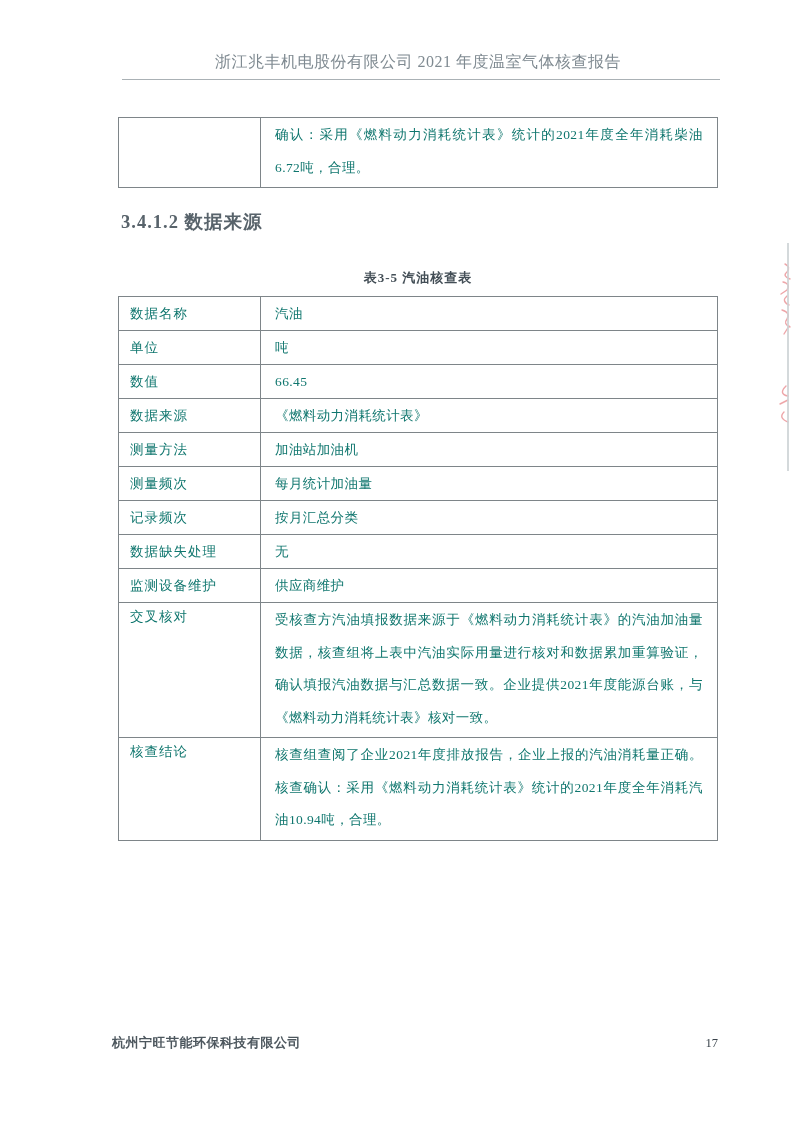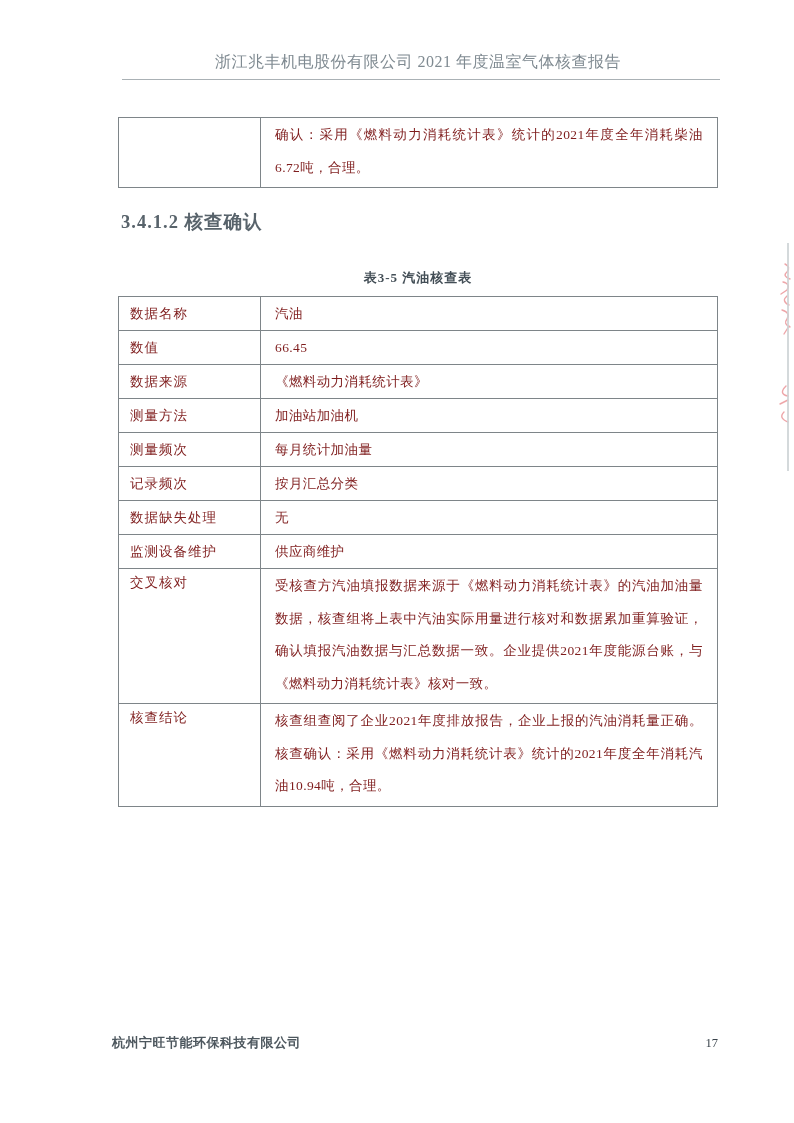--- a/index.html
+++ b/index.html
@@ -18,21 +18,21 @@
     color: #7f8a91;
   }
   .header-rule {
     position: absolute; left: 122px; top: 79px; width: 598px;
     border-top: 1px solid #aab1b5; height: 0;
   }
 
   table { border-collapse: collapse; }
   .doc-table {
     position: absolute; left: 118px; width: 600px;
-    font-size: 13.5px; color: #7f1d1d;
+    font-size: 13.5px; color: #0f766e;
     table-layout: fixed;
   }
   .doc-table td { border: 1px solid #7e8589; }
   .carryover-table { top: 117px; }
   .label-cell {
     width: 130px; padding: 0 0 0 11px; vertical-align: middle;
     letter-spacing: 1px;
   }
   .value-cell {
     padding: 0 14px; line-height: 33px; text-align: justify;
@@ -79,29 +79,33 @@
 
 <table class="doc-table carryover-table">
   <tbody>
     <tr class="tall">
       <td class="label-cell"></td>
       <td class="value-cell">确认：采用《燃料动力消耗统计表》统计的2021年度全年消耗柴油6.72吨，合理。</td>
     </tr>
   </tbody>
 </table>
 
-<h2 class="section-heading">3.4.1.2 核查确认</h2>
+<h2 class="section-heading">3.4.1.2 数据来源</h2>
 
 <div class="table-caption">表3-5 汽油核查表</div>
 
 <table class="doc-table main-table">
   <tbody>
       <tr>
         <td class="label-cell">数据名称</td>
         <td class="value-cell">汽油</td>
+      </tr>
+      <tr>
+        <td class="label-cell">单位</td>
+        <td class="value-cell">吨</td>
       </tr>
       <tr>
         <td class="label-cell">数值</td>
         <td class="value-cell">66.45</td>
       </tr>
       <tr>
         <td class="label-cell">数据来源</td>
         <td class="value-cell">《燃料动力消耗统计表》</td>
       </tr>
       <tr>

